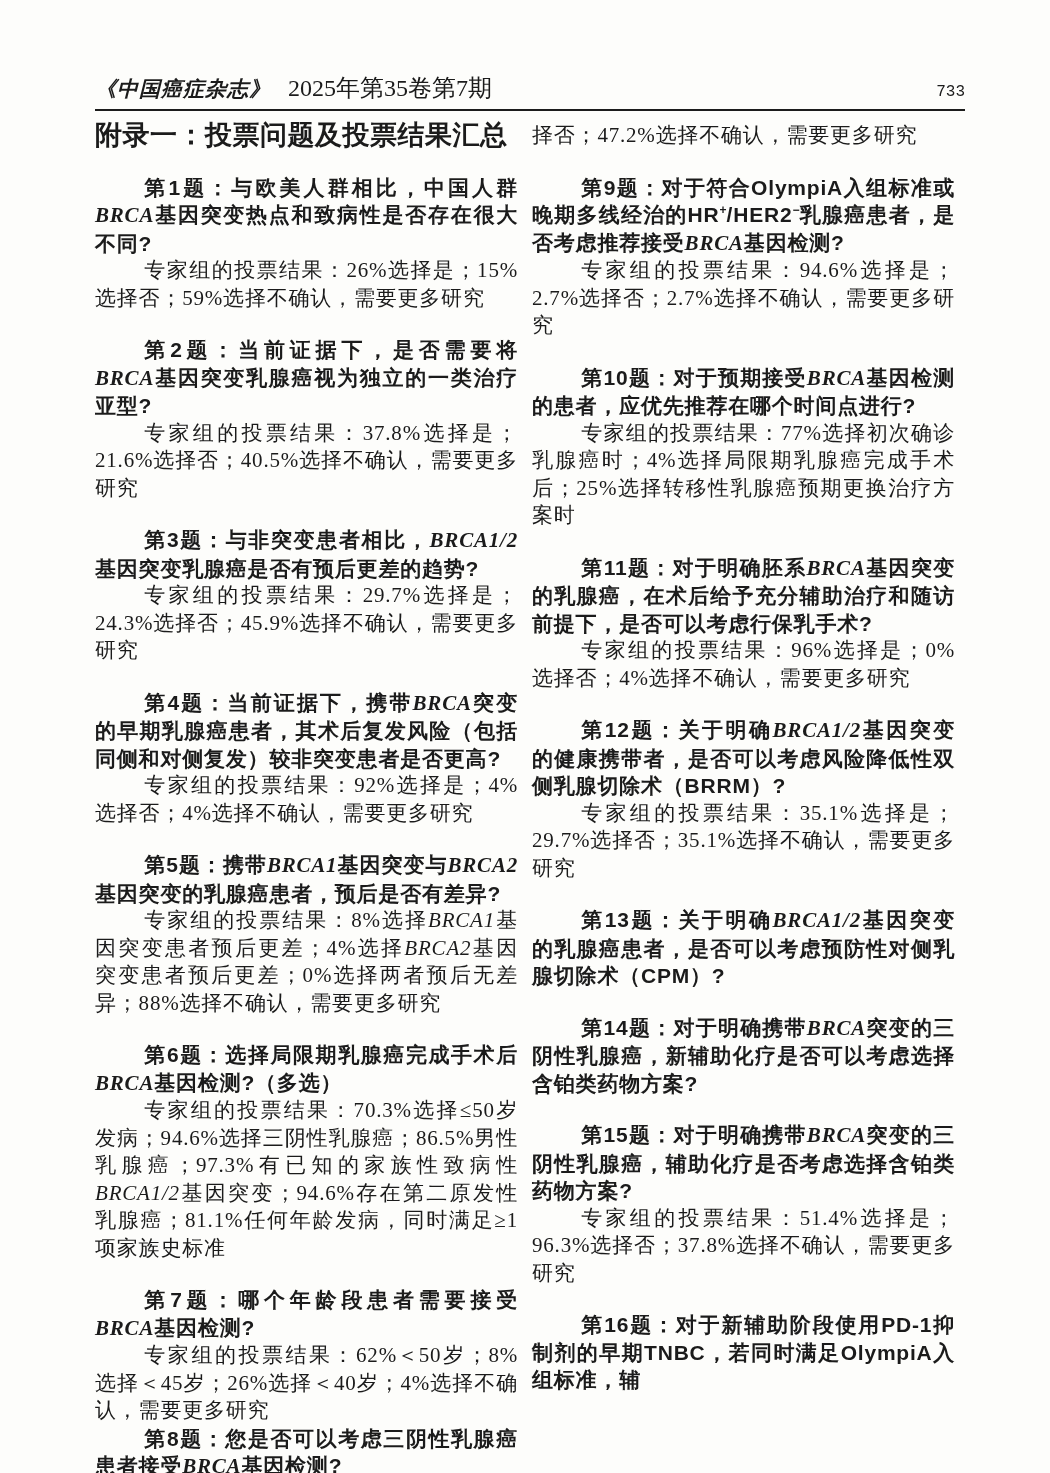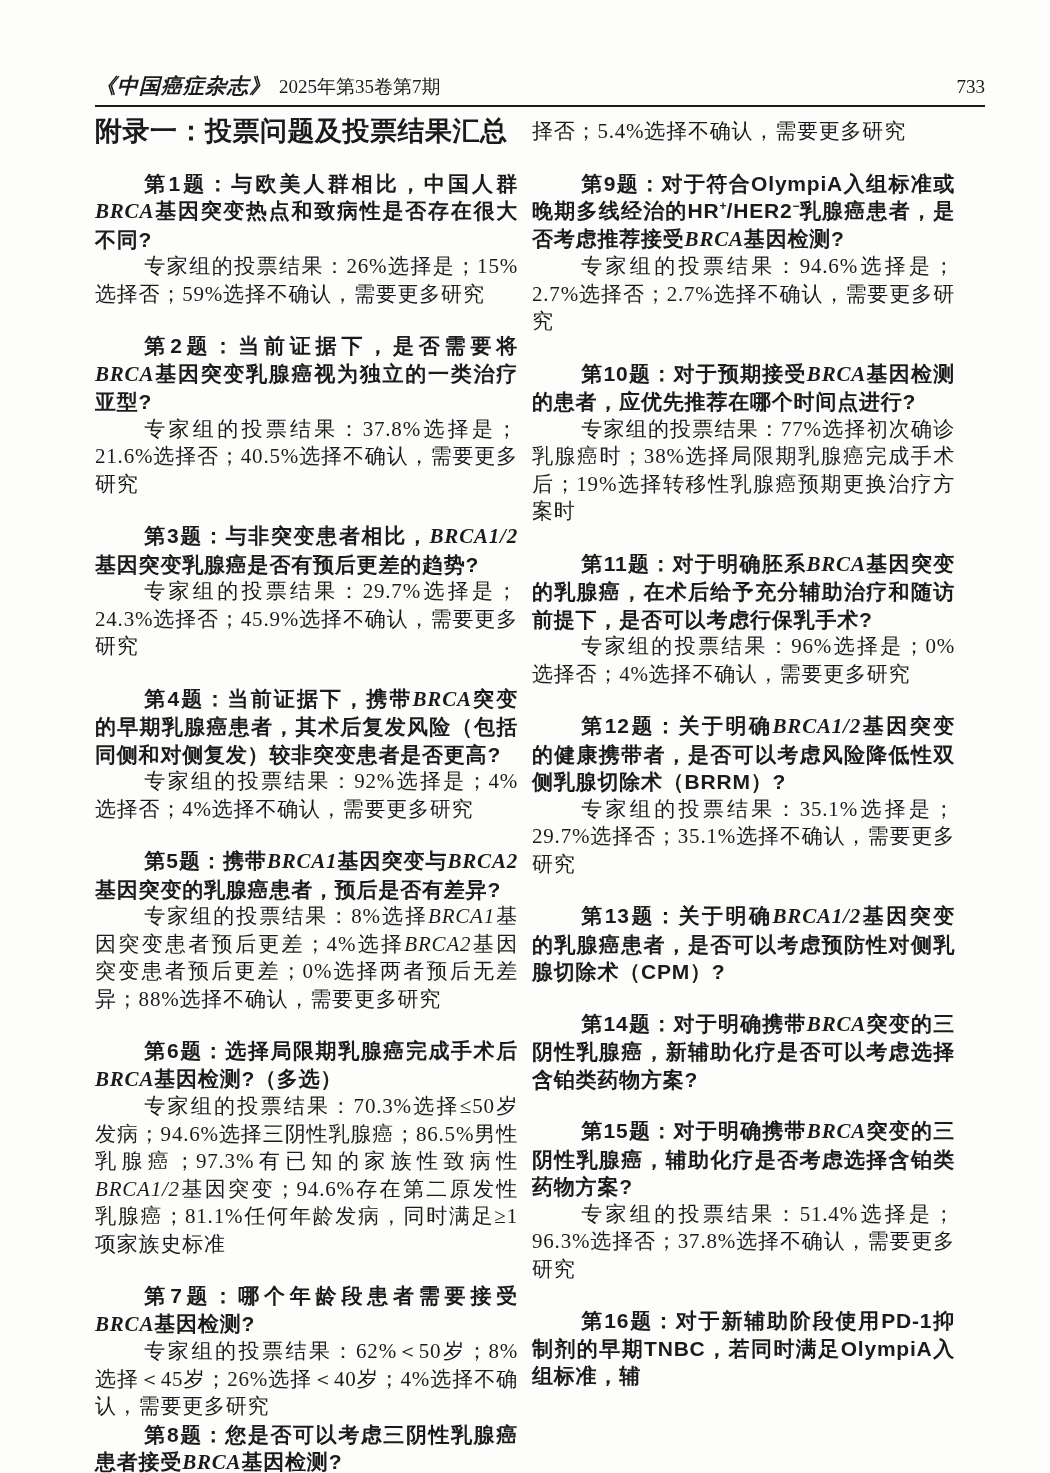--- a/index.html
+++ b/index.html
@@ -8,46 +8,46 @@
     height: 1473px;
     background: #fdfdfb;
     color: #1b1b1b;
     font-family: "Liberation Serif", serif;
     overflow: hidden;
   }
   .page {
     box-sizing: border-box;
     width: 1050px;
     height: 1473px;
-    padding: 72px 65px 0 95px;
+    padding: 72px 85px 0 95px;
   }
   
   .running-head {
     display: flex;
     justify-content: space-between;
     align-items: baseline;
     border-bottom: 2.5px solid #1c1c1c;
     padding-bottom: 5px;
   }
   .head-left { display: flex; align-items: baseline; }
   .journal-name {
     font-family: "Liberation Serif", serif;
     font-style: italic;
     font-weight: bold;
     font-size: 21px;
     letter-spacing: 1px;
   }
   .issue-info {
     font-family: "Liberation Serif", serif;
-    font-size: 19px;
-    margin-left: 8px;
+    font-size: 24px;
+    margin-left: 17px;
   }
   .page-number {
-    font-family: Liberation Serif, serif;
-    font-size: 19px;
+    font-family: Liberation Mono, monospace;
+    font-size: 16px;
   }
   
   .columns {
     display: flex;
     gap: 14px;
     margin-top: 11px;
   }
   .col { width: 423px; }
   .para {
     margin: 0;
@@ -111,25 +111,25 @@
         <p class="para answer"><span>专家组的投票结果：92%选择是；4%选择否；4%选择不确认，需要更多研究</span></p>
         <p class="para question gap"><span>第5题：携带</span><i class="gene">BRCA1</i><span>基因突变与</span><i class="gene">BRCA2</i><span>基因突变的乳腺癌患者，预后是否有差异?</span></p>
         <p class="para answer"><span>专家组的投票结果：8%选择</span><i class="gene">BRCA1</i><span>基因突变患者预后更差；4%选择</span><i class="gene">BRCA2</i><span>基因突变患者预后更差；0%选择两者预后无差异；88%选择不确认，需要更多研究</span></p>
         <p class="para question gap"><span>第6题：选择局限期乳腺癌完成手术后</span><i class="gene">BRCA</i><span>基因检测?（多选）</span></p>
         <p class="para answer"><span>专家组的投票结果：70.3%选择≤50岁发病；94.6%选择三阴性乳腺癌；86.5%男性乳腺癌；97.3%有已知的家族性致病性</span><i class="gene">BRCA1/2</i><span>基因突变；94.6%存在第二原发性乳腺癌；81.1%任何年龄发病，同时满足≥1项家族史标准</span></p>
         <p class="para question gap"><span>第7题：哪个年龄段患者需要接受</span><i class="gene">BRCA</i><span>基因检测?</span></p>
         <p class="para answer"><span>专家组的投票结果：62%＜50岁；8%选择＜45岁；26%选择＜40岁；4%选择不确认，需要更多研究</span></p>
         <p class="para question"><span>第8题：您是否可以考虑三阴性乳腺癌患者接受</span><i class="gene">BRCA</i><span>基因检测?</span></p>
       </div>
     <div class="col">
-        <p class="para answer noindent"><span>择否；5.4%选择不确认，需要更多研究</span></p>
+        <p class="para answer noindent"><span>择否；47.2%选择不确认，需要更多研究</span></p>
         <p class="para question gap"><span>第9题：对于符合OlympiA入组标准或晚期多线经治的HR</span><sup>+</sup><span>/HER2</span><sup>−</sup><span>乳腺癌患者，是否考虑推荐接受</span><i class="gene">BRCA</i><span>基因检测?</span></p>
         <p class="para answer"><span>专家组的投票结果：94.6%选择是；2.7%选择否；2.7%选择不确认，需要更多研究</span></p>
         <p class="para question gap"><span>第10题：对于预期接受</span><i class="gene">BRCA</i><span>基因检测的患者，应优先推荐在哪个时间点进行?</span></p>
-        <p class="para answer"><span>专家组的投票结果：77%选择初次确诊乳腺癌时；38%选择局限期乳腺癌完成手术后；19%选择转移性乳腺癌预期更换治疗方案时</span></p>
+        <p class="para answer"><span>专家组的投票结果：77%选择初次确诊乳腺癌时；4%选择局限期乳腺癌完成手术后；25%选择转移性乳腺癌预期更换治疗方案时</span></p>
         <p class="para question gap"><span>第11题：对于明确胚系</span><i class="gene">BRCA</i><span>基因突变的乳腺癌，在术后给予充分辅助治疗和随访前提下，是否可以考虑行保乳手术?</span></p>
         <p class="para answer"><span>专家组的投票结果：96%选择是；0%选择否；4%选择不确认，需要更多研究</span></p>
         <p class="para question gap"><span>第12题：关于明确</span><i class="gene">BRCA1/2</i><span>基因突变的健康携带者，是否可以考虑风险降低性双侧乳腺切除术（BRRM）?</span></p>
         <p class="para answer"><span>专家组的投票结果：35.1%选择是；29.7%选择否；35.1%选择不确认，需要更多研究</span></p>
         <p class="para question gap"><span>第13题：关于明确</span><i class="gene">BRCA1/2</i><span>基因突变的乳腺癌患者，是否可以考虑预防性对侧乳腺切除术（CPM）?</span></p>
         <p class="para question gap"><span>第14题：对于明确携带</span><i class="gene">BRCA</i><span>突变的三阴性乳腺癌，新辅助化疗是否可以考虑选择含铂类药物方案?</span></p>
         <p class="para question gap"><span>第15题：对于明确携带</span><i class="gene">BRCA</i><span>突变的三阴性乳腺癌，辅助化疗是否考虑选择含铂类药物方案?</span></p>
         <p class="para answer"><span>专家组的投票结果：51.4%选择是；96.3%选择否；37.8%选择不确认，需要更多研究</span></p>
         <p class="para question gap"><span>第16题：对于新辅助阶段使用PD-1抑制剂的早期TNBC，若同时满足OlympiA入组标准，辅</span></p>
       </div>

